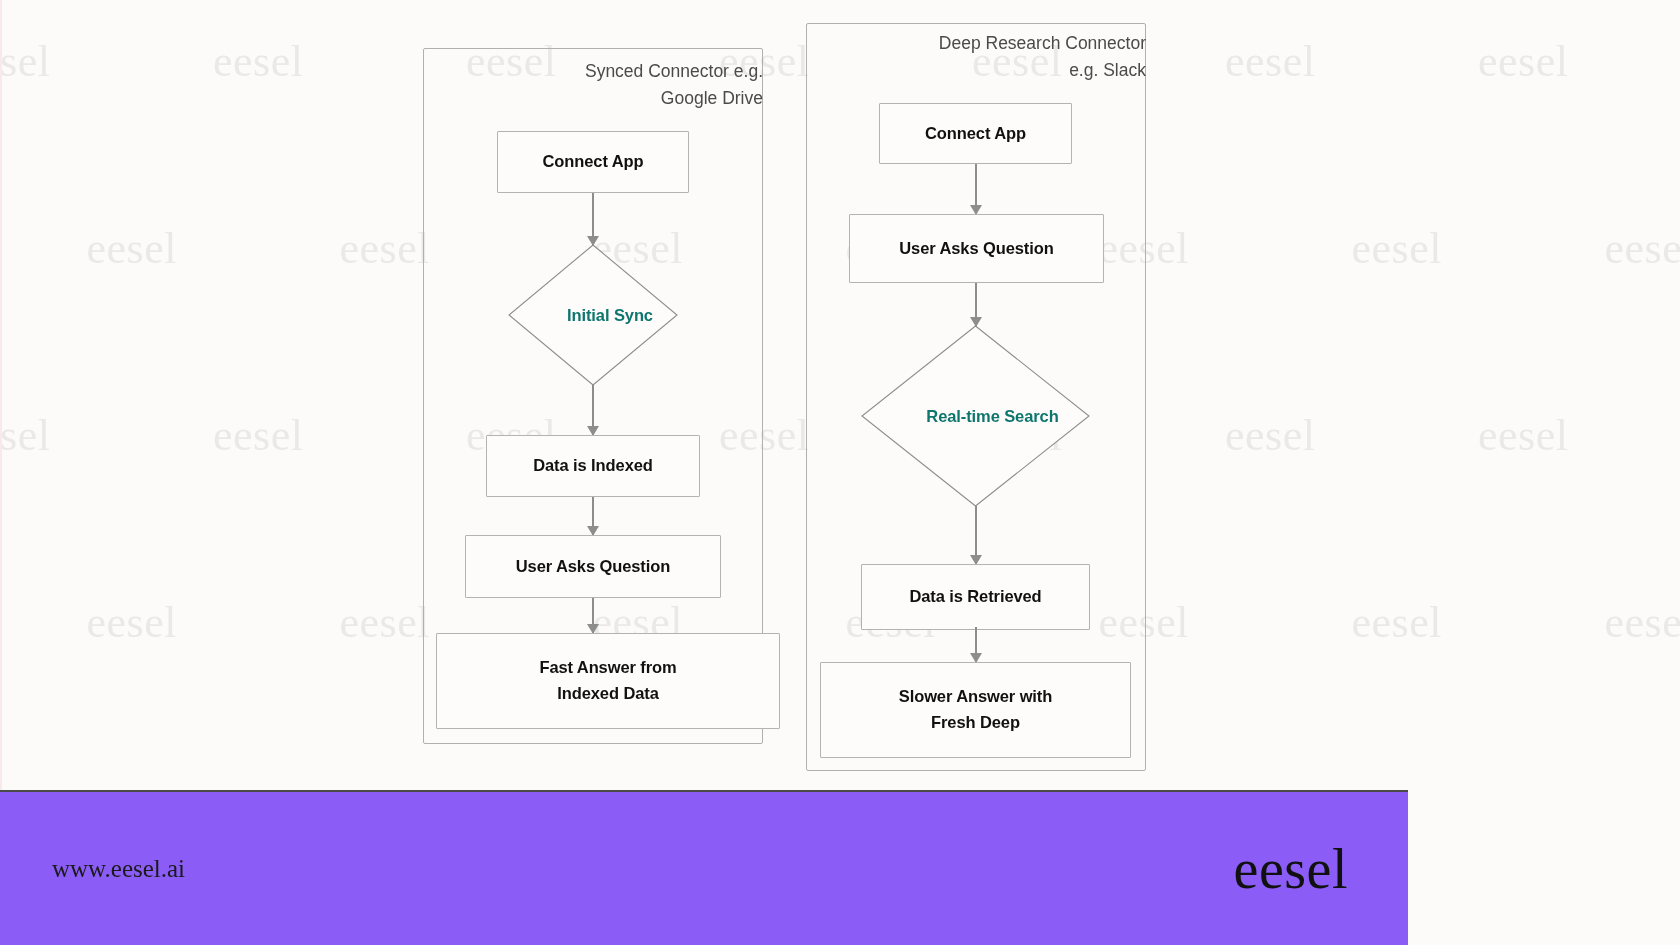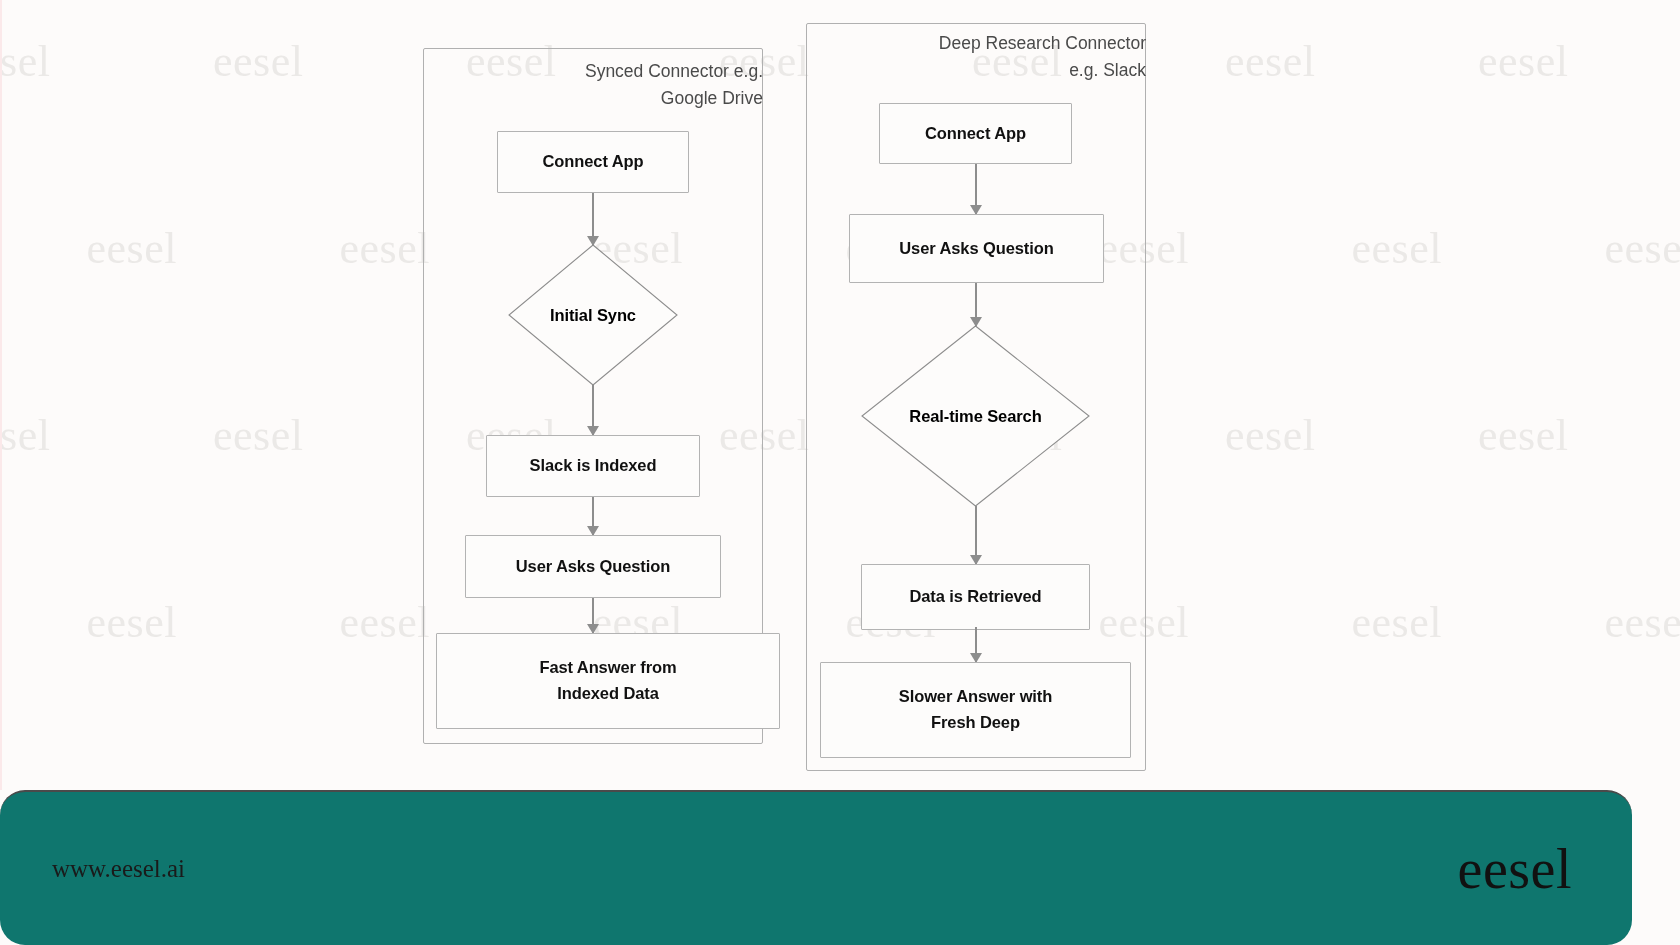--- a/index.html
+++ b/index.html
@@ -97,29 +97,29 @@
   .diamond-wrap {
     position: absolute;
   }
   .diamond-wrap svg {
     position: absolute;
     left: 0; top: 0;
     overflow: visible;
   }
   .diamond-label {
     position: absolute;
-    left: 0; top: 0;
+    left: 17px; top: 0;
     width: 100%;
     height: 100%;
     display: flex;
     align-items: center;
     justify-content: center;
     font-size: 16.5px;
     font-weight: bold;
-    color: #000000;
+    color: #0f766e;
     letter-spacing: -0.1px;
   }
 
   .arrow {
     position: absolute;
     width: 2px;
     background: #8d8d8d;
   }
   .arrow::after {
     content: "";
@@ -131,26 +131,25 @@
     border-left: 6.5px solid transparent;
     border-right: 6.5px solid transparent;
     border-top: 10px solid #8d8d8d;
   }
 
   
   .footer {
     position: absolute;
     left: 0;
     top: 790px;
-    width: 1632px;
+    width: 1408px;
     height: 155px;
-    background: #0f766e;
+    background: #8b5cf6;
     border-top: 2px solid #4a4a4a;
     z-index: 3;
-    border-radius: 25px;
   }
   .footer-url {
     position: absolute;
     left: 52px;
     top: 50%;
     transform: translateY(-50%);
     font-family: "Liberation Serif", serif;
     font-size: 25px;
     color: #1a1a1a;
   }
@@ -228,21 +227,21 @@
     <div class="diamond-wrap" style="left:509px; top:245px; width:168px; height:140px;">
       <svg width="168" height="140" viewBox="0 0 168 140">
         <polygon points="84,0 168,70 84,140 0,70" fill="#fdfcfb" stroke="#8d8d8d" stroke-width="1.1"></polygon>
       </svg>
       <div class="diamond-label">Initial Sync</div>
     </div>
 
     <div class="arrow" style="left:592px; top:385px; height:50px;"></div>
 
     <div class="node" style="left:486px; top:435px; width:214px; height:62px;">
-      <span>Slack is Indexed</span>
+      <span>Data is Indexed</span>
     </div>
 
     <div class="arrow" style="left:592px; top:497px; height:38px;"></div>
 
     <div class="node" style="left:465px; top:535px; width:256px; height:63px;">
       <span>User Asks Question</span>
     </div>
 
     <div class="arrow" style="left:592px; top:598px; height:35px;"></div>
 

